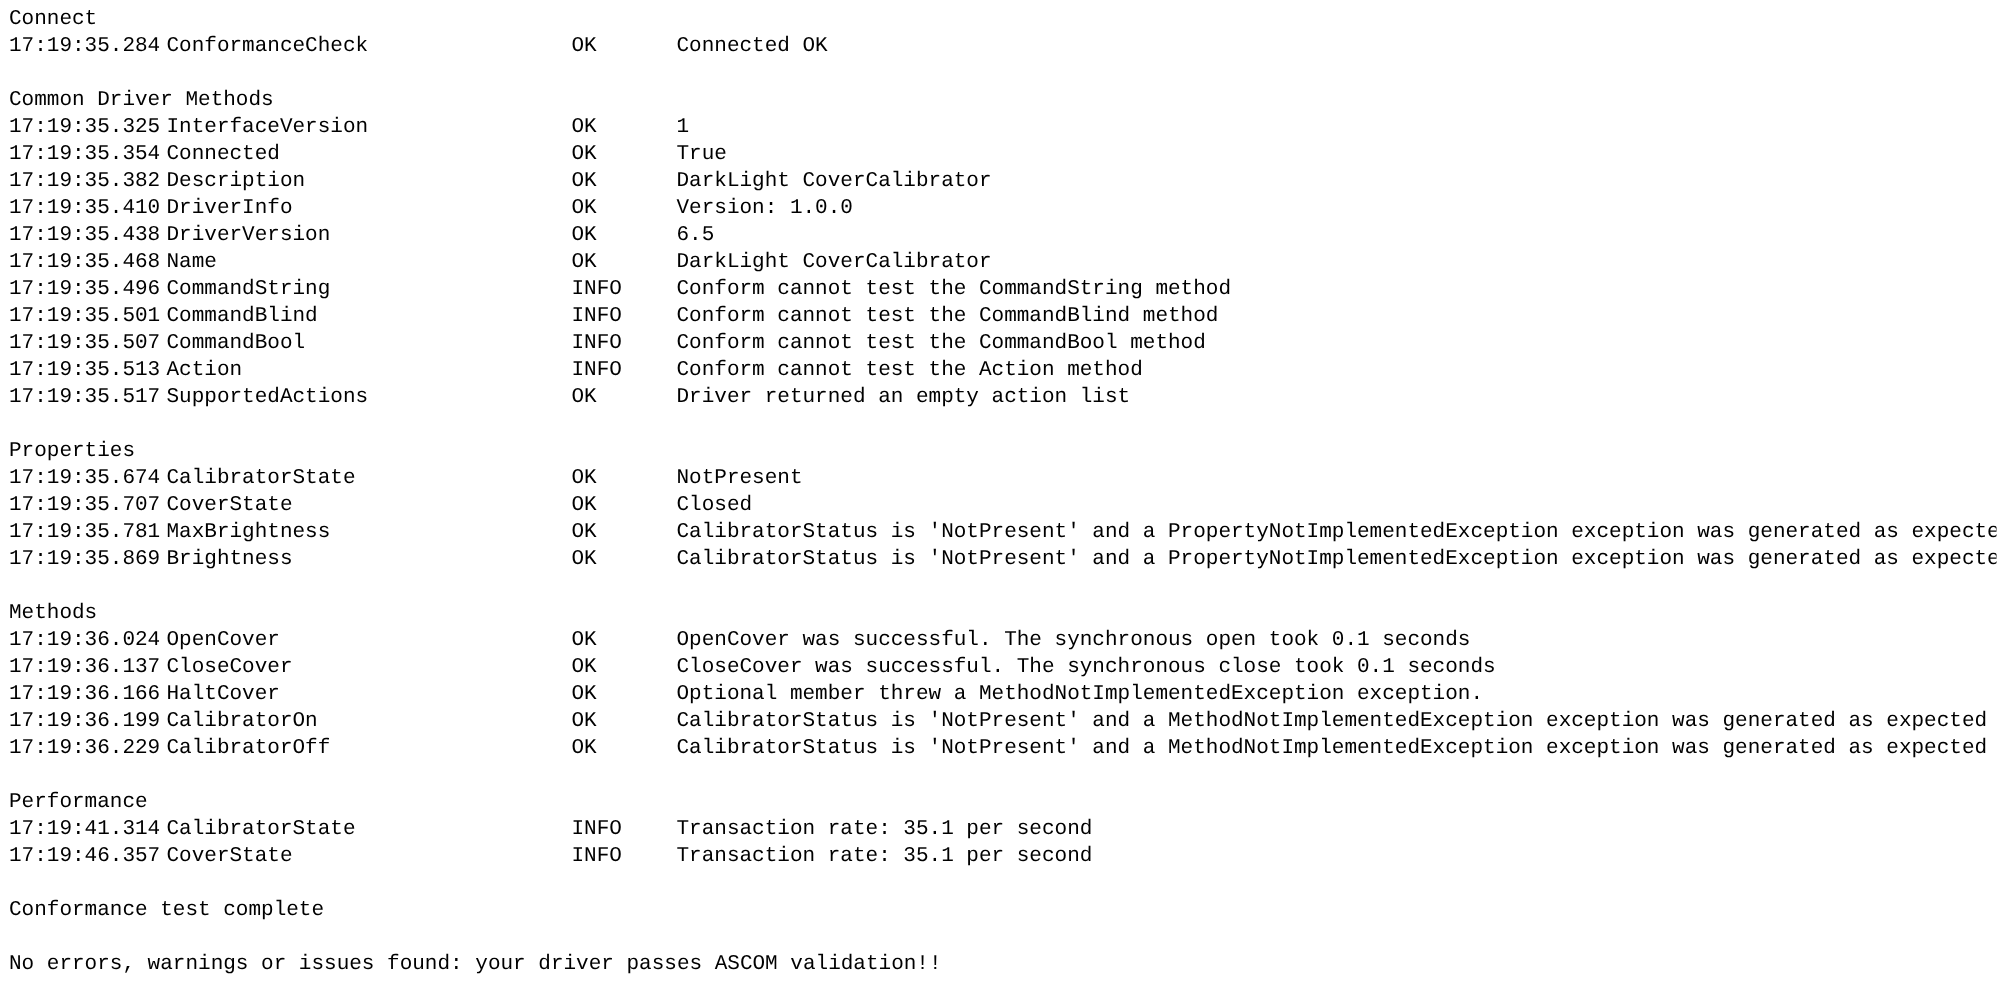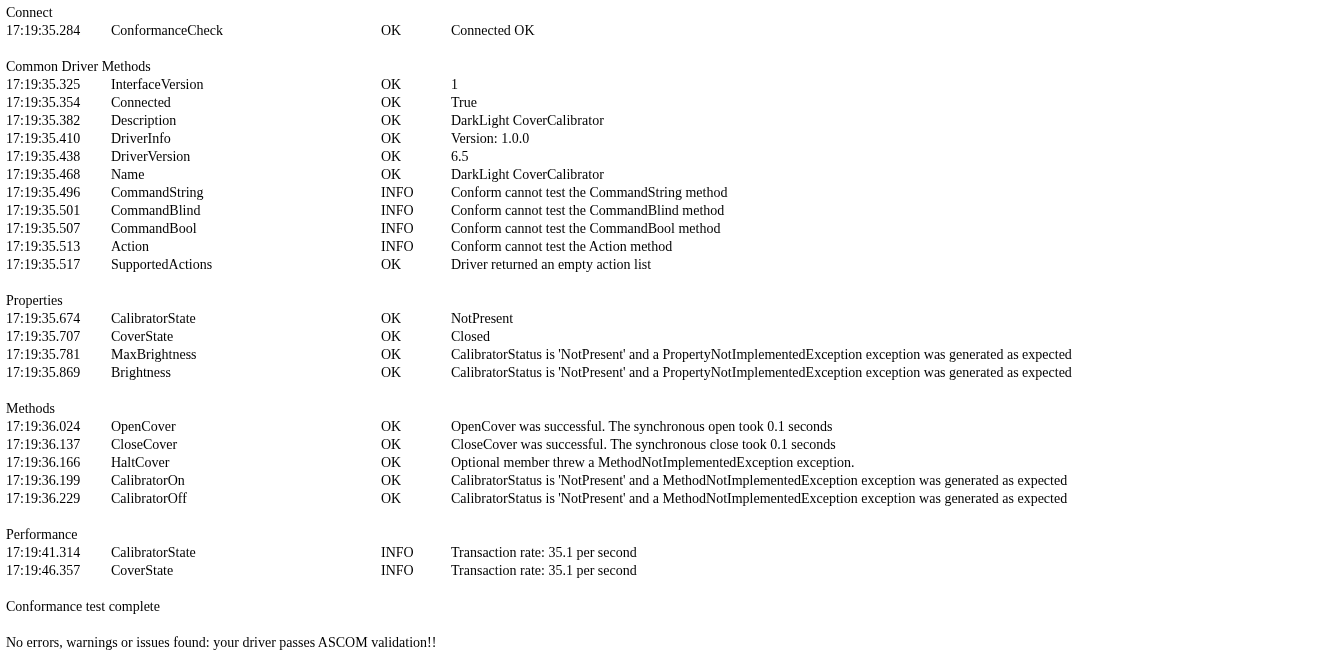--- a/index.html
+++ b/index.html
@@ -7,21 +7,20 @@
     padding: 0;
     background: #ffffff;
     font-family: "Consolas", "Menlo", "Courier New", monospace;
     font-size: 14px;
     line-height: 18px;
     color: #000000;
   }
   .log {
     padding: 4px 6px;
     white-space: pre;
-    font-family: Liberation Serif, serif;
   }
   .row span {
     display: inline-block;
     vertical-align: top;
     white-space: pre;
   }
   .col-ts   { width: 105px; }
   .col-name { width: 270px; }
   .col-stat { width: 70px; }
   .col-msg  { }

